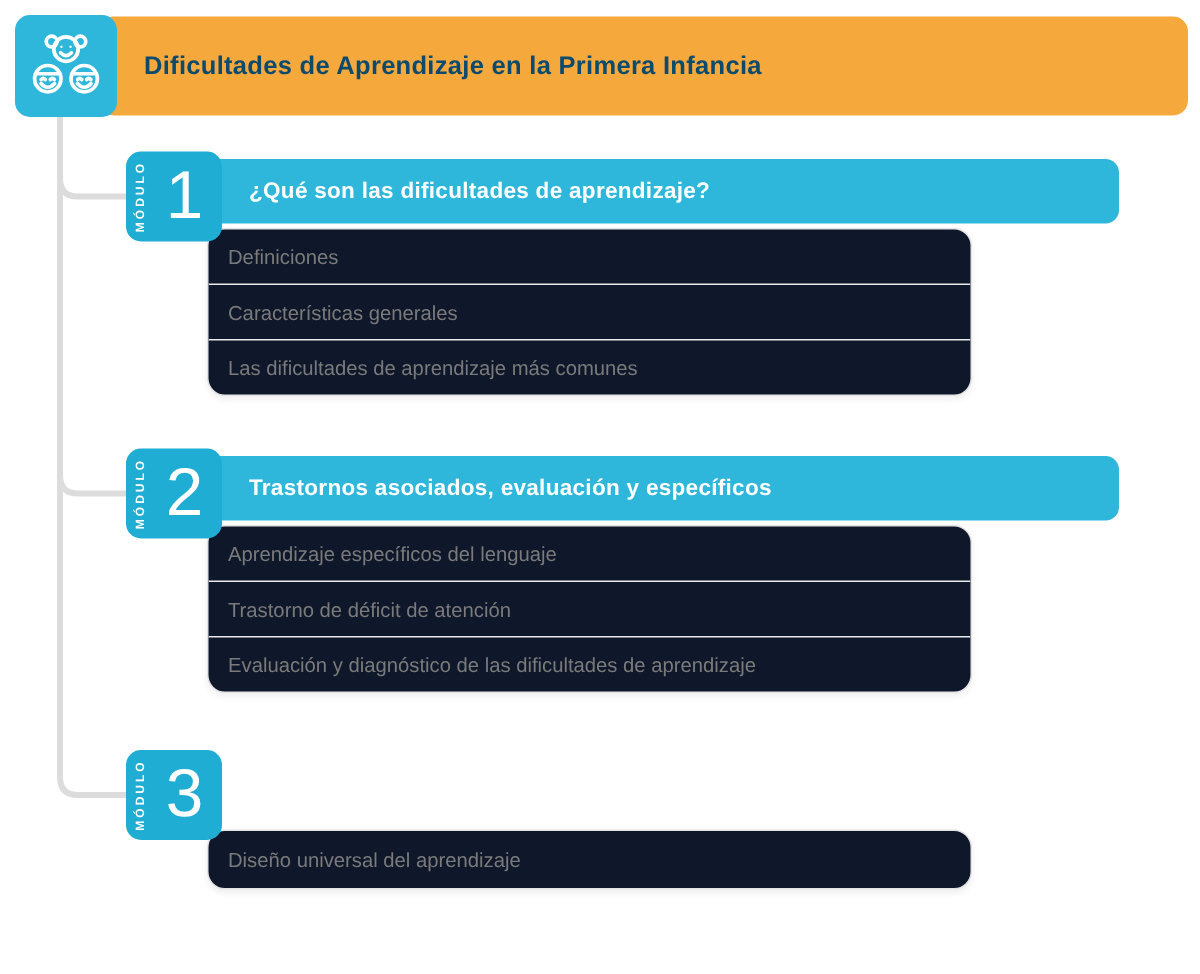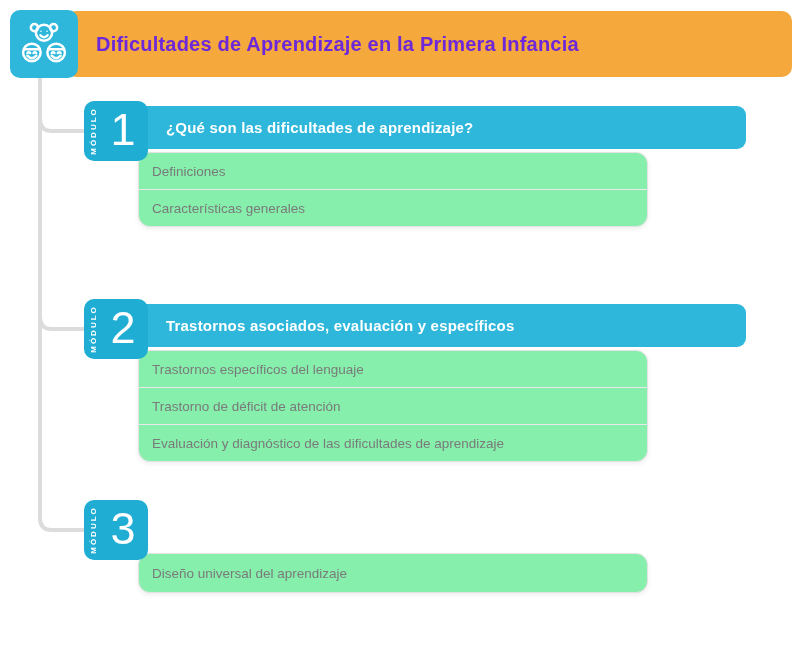--- a/index.html
+++ b/index.html
@@ -14,21 +14,21 @@
   .header-icon{
     position:absolute;left:10px;top:10px;width:68px;height:68px;
     background:var(--teal);border-radius:10px;z-index:4;
     display:flex;align-items:center;justify-content:center;
   }
   .header-bar{
     position:absolute;left:66px;top:11px;width:726px;height:66px;
     background:var(--orange);border-radius:10px;z-index:3;
     display:flex;align-items:center;padding-left:30px;box-sizing:border-box;
   }
-  .header-title{color:#6d28d9;font-size:20px;font-weight:bold;letter-spacing:.2px;}
+  .header-title{color:#0c4a6e;font-size:17px;font-weight:bold;letter-spacing:.2px;}
 
   .module-bar{
     position:absolute;left:90px;width:656px;height:43px;
     background:var(--teal);border-radius:9px;z-index:2;
     display:flex;align-items:center;padding-left:76px;box-sizing:border-box;text-align:center;
   }
   .module-bar.m1{top:106px;} .module-bar.m2{top:304px;} .module-bar.m3{top:505px;}
   .module-title{color:#ffffff;font-size:15px;font-weight:bold;letter-spacing:.2px;}
 
   .module-badge{
@@ -41,21 +41,21 @@
     transform:translateY(-50%) rotate(180deg);
     writing-mode:vertical-rl;
     color:#ffffff;font-size:8px;font-weight:bold;letter-spacing:2px;
   }
   .badge-number{
     position:absolute;left:18px;right:4px;top:50%;transform:translateY(-53%);
     text-align:center;color:#ffffff;font-size:45px;font-weight:400;line-height:1;
   }
 
   .panel{
-    position:absolute;left:138px;width:510px;background:#86efac;
+    position:absolute;left:138px;width:510px;background:#0f172a;
     border:1px solid var(--panel-border);border-radius:12px;z-index:2;
     box-shadow:0 2px 5px rgba(0,0,0,.07);box-sizing:border-box;overflow:hidden;
   }
   .panel.m1{top:152px;} .panel.m2{top:350px;} .panel.m3{top:553px;}
   .row{
     height:36px;display:flex;align-items:center;padding-left:13px;
     border-bottom:1px solid var(--separator);
     color:var(--item-text);font-size:13.5px;
   }
   .panel.m3 .row{height:38px;}
@@ -106,32 +106,35 @@
     <span class="badge-word">MÓDULO</span>
     <span class="badge-number">1</span>
   </div>
   <div class="panel m1">
     <div class="row">
         <span>Definiciones</span>
       </div>
     <div class="row">
         <span>Características generales</span>
       </div>
+    <div class="row">
+        <span>Las dificultades de aprendizaje más comunes</span>
+      </div>
   </div>
 
   <div class="module-bar m2">
     <span class="module-title">Trastornos asociados, evaluación y específicos</span>
   </div>
   <div class="module-badge m2">
     <span class="badge-word">MÓDULO</span>
     <span class="badge-number">2</span>
   </div>
   <div class="panel m2">
     <div class="row">
-        <span>Trastornos específicos del lenguaje</span>
+        <span>Aprendizaje específicos del lenguaje</span>
       </div>
     <div class="row">
         <span>Trastorno de déficit de atención</span>
       </div>
     <div class="row">
         <span>Evaluación y diagnóstico de las dificultades de aprendizaje</span>
       </div>
   </div>
 
   <div class="module-badge m3">

